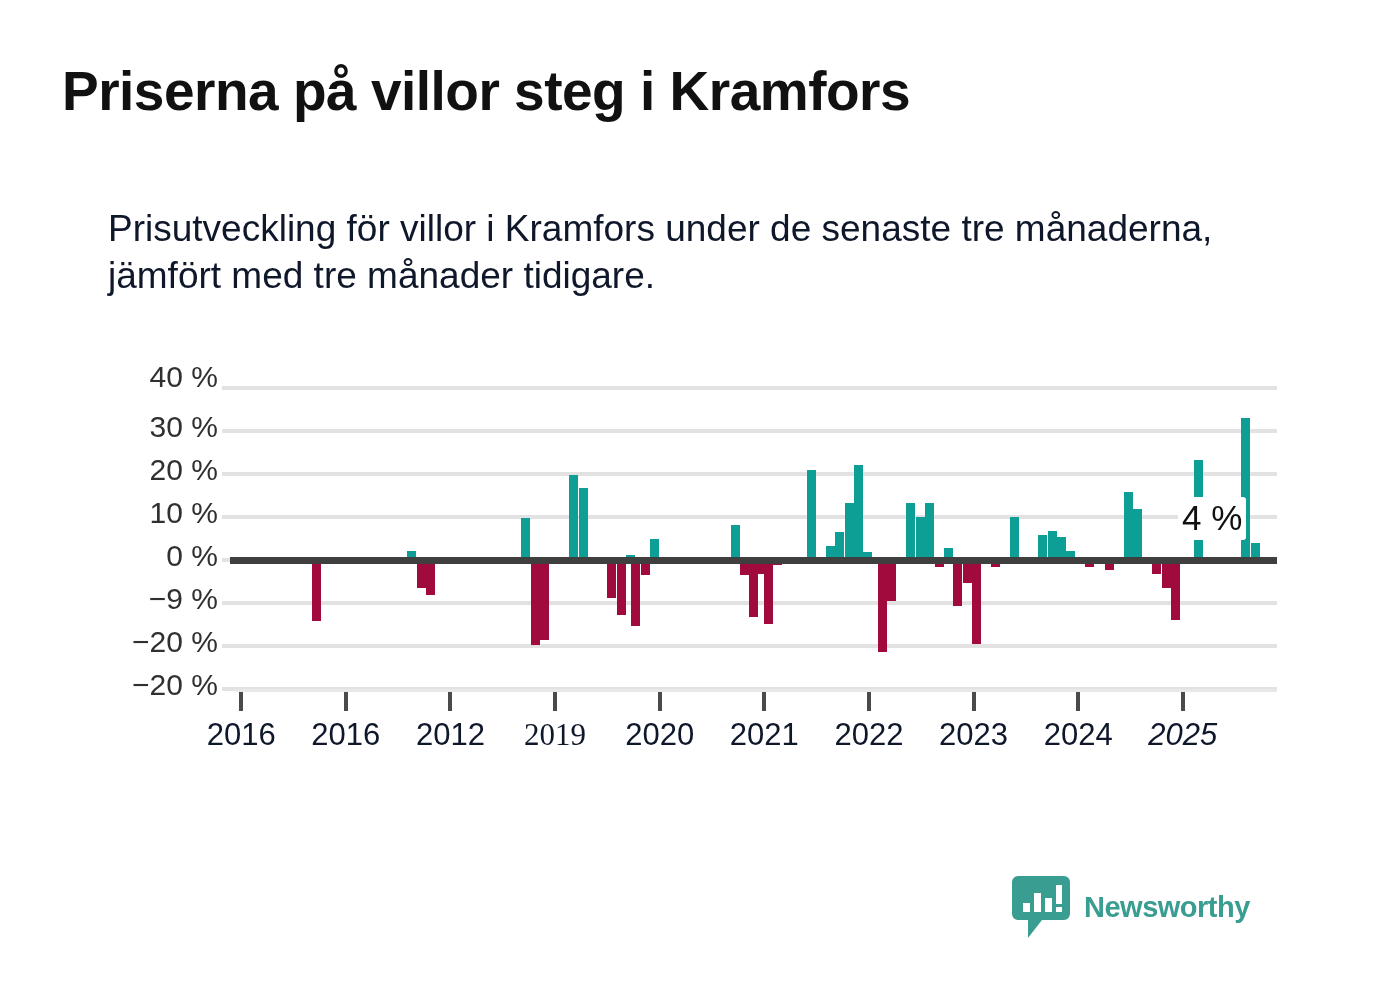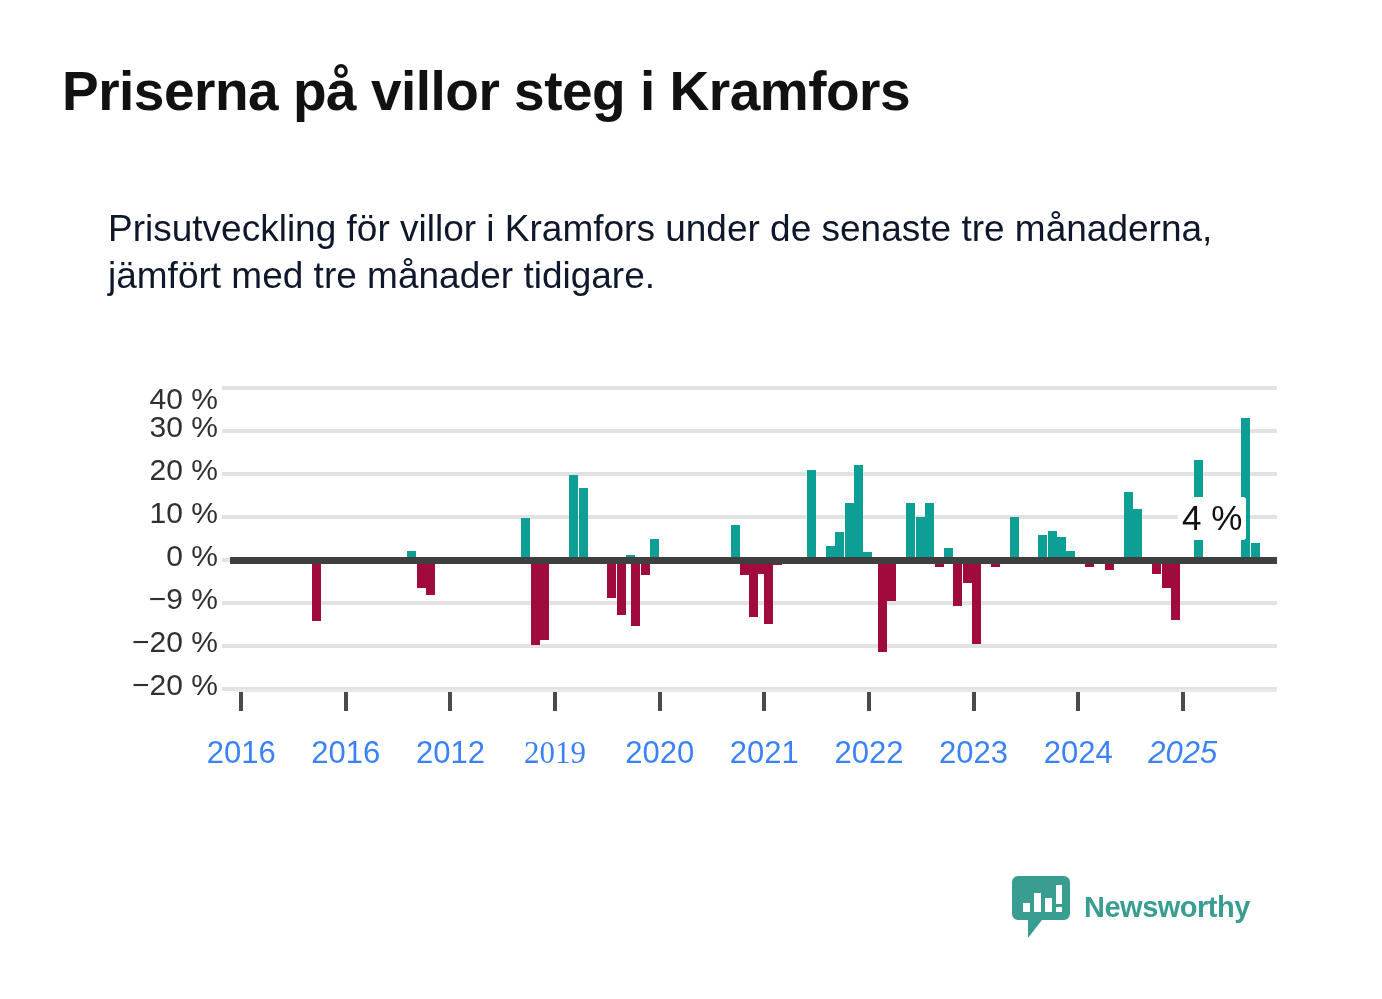--- a/index.html
+++ b/index.html
@@ -89,23 +89,23 @@
     background: #e8e8e8;
   }
   .xtick {
     position: absolute;
     top: 692px;
     width: 4px; height: 19px;
     background: #4a4a4a;
   }
   .xtick-label {
     position: absolute;
-    top: 735px;
+    top: 717px;
     font-size: 31px;
-    color: #3b82f6;
+    color: #0f172a;
     text-align: center;
     white-space: nowrap;
   }
   #value-annotation {
     position: absolute;
     left: 1178px; top: 497px;
     font-size: 35px;
     color: #111111;
     z-index: 6;
     background: #ffffff;
@@ -132,21 +132,21 @@
   }
 </style>
 </head>
 <body>
 
 <div id="chart-title">Priserna på villor steg i Kramfors</div>
 <div id="chart-subtitle">Prisutveckling för villor i Kramfors under de senaste tre månaderna, jämfört med tre månader tidigare.</div>
 
 <div id="plot-wrap">
   <div id="yticks-layer">
-      <div class="ytick-label" style="top: 382px;">40 %</div>
+      <div class="ytick-label" style="top: 360px;">40 %</div>
       <div class="ytick-mark" style="top: 386px;"></div>
       <div class="ytick-label" style="top: 410px;">30 %</div>
       <div class="ytick-mark" style="top: 429px;"></div>
       <div class="ytick-label" style="top: 453px;">20 %</div>
       <div class="ytick-mark" style="top: 472px;"></div>
       <div class="ytick-label" style="top: 496px;">10 %</div>
       <div class="ytick-mark" style="top: 515px;"></div>
       <div class="ytick-label" style="top: 539px;">0 %</div>
       <div class="ytick-mark" style="top: 558px;"></div>
       <div class="ytick-label" style="top: 582px;">−9 %</div>

